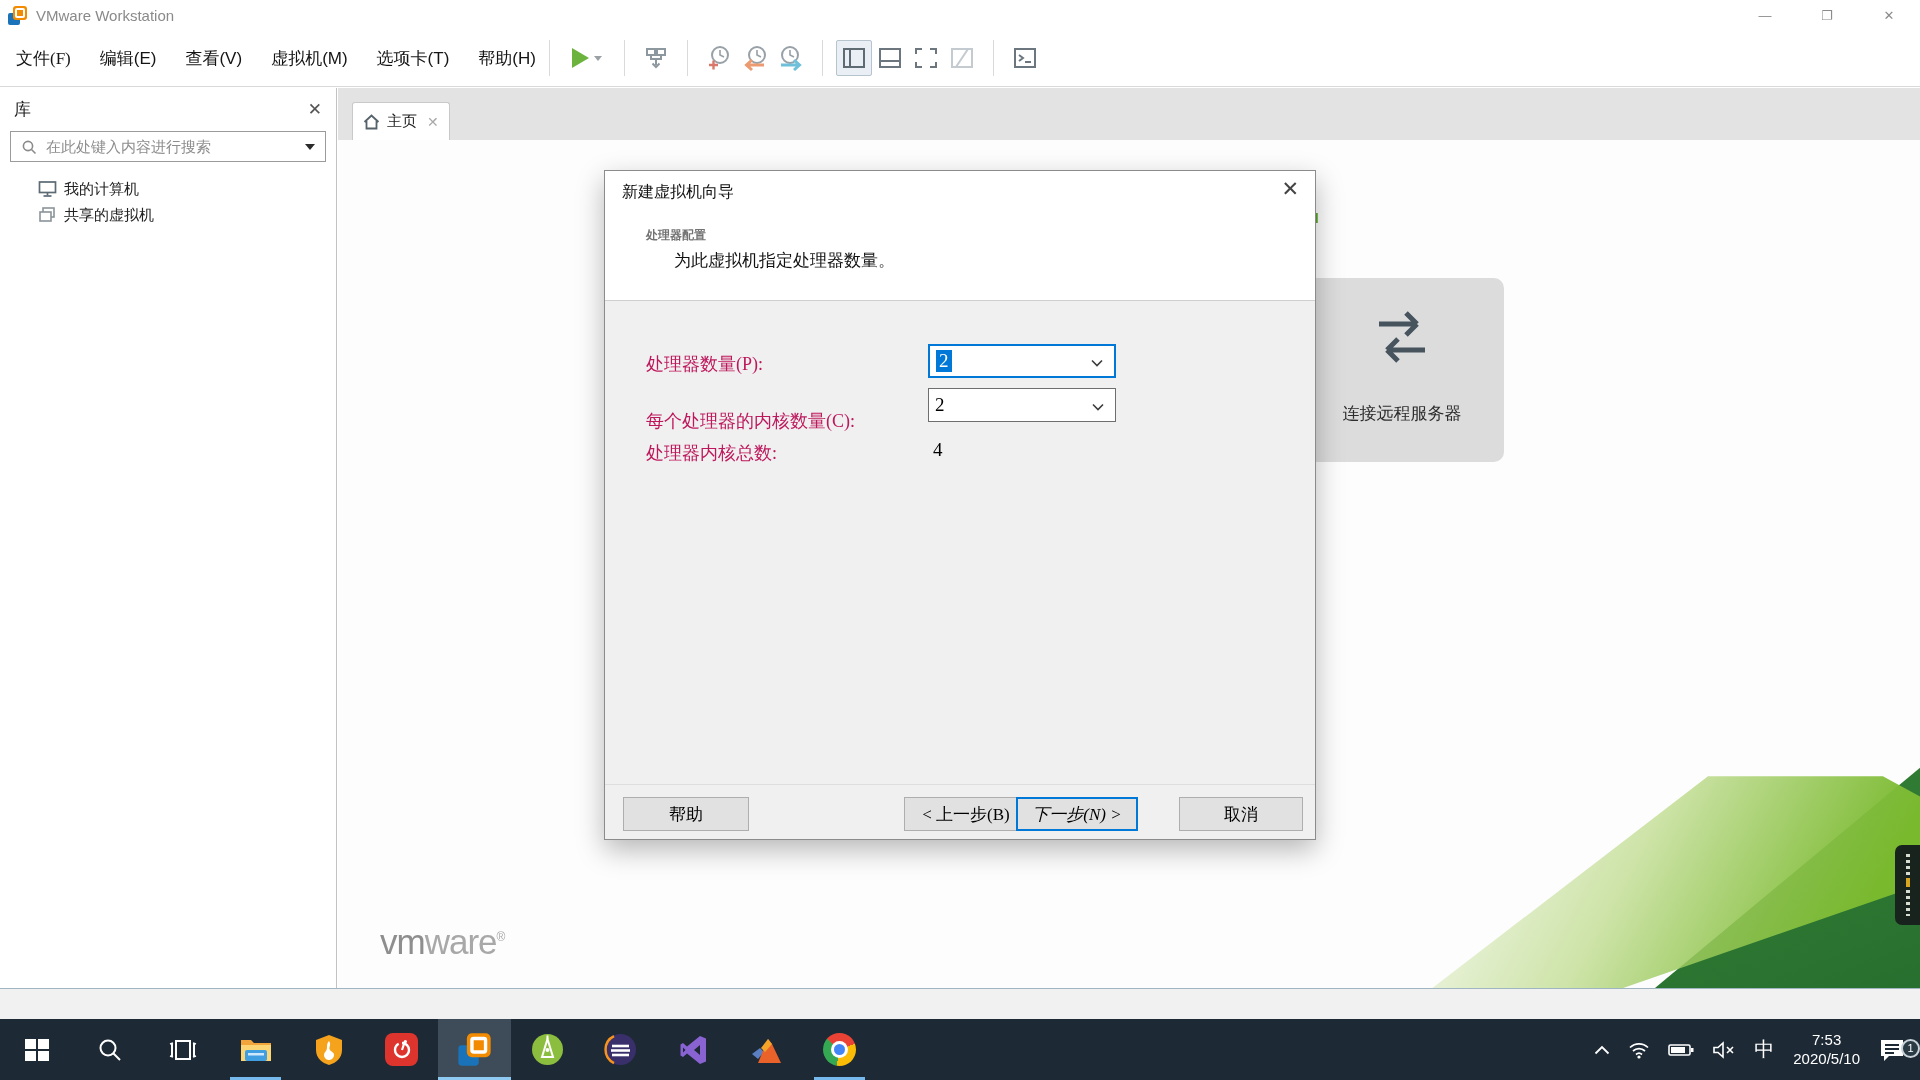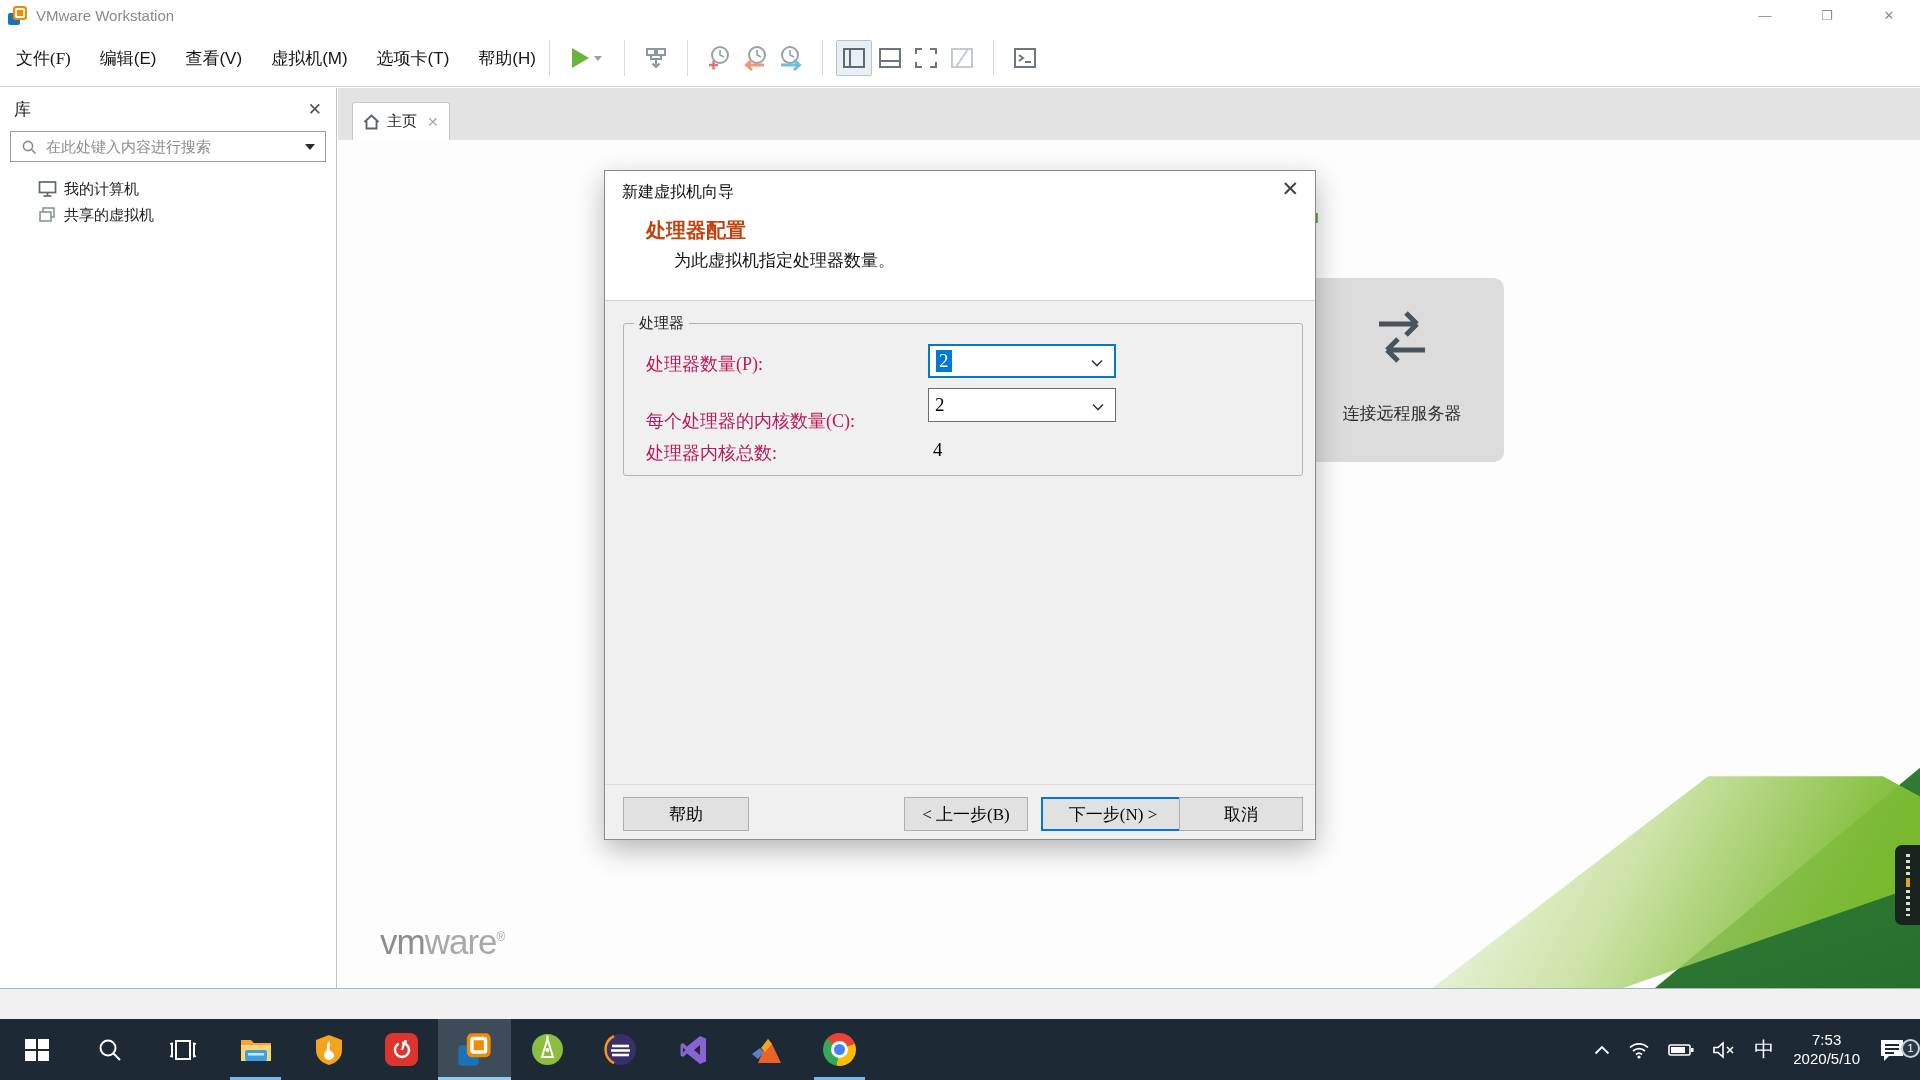--- a/index.html
+++ b/index.html
@@ -79,21 +79,21 @@
   .status-strip{position:absolute;left:0;top:988px;width:1920px;height:31px;background:#f1f1f1;
                 border-top:1px solid #9fb6c2;box-sizing:border-box;}
 
   
   .dialog{position:absolute;left:604px;top:170px;width:712px;height:670px;background:#f0f0f0;
           border:1px solid #8b8b8b;box-shadow:0 10px 26px rgba(0,0,0,0.28);box-sizing:border-box;z-index:20;
           font-family:"Liberation Serif",serif;}
   .dlg-top{position:absolute;left:0;top:0;width:100%;height:130px;background:#fff;border-bottom:1px solid #cfcfcf;box-sizing:border-box;}
   .dlg-title{position:absolute;left:17px;top:11px;font-size:16px;color:#111;font-family:"Liberation Sans",sans-serif;}
   .dlg-close{position:absolute;right:16px;top:6px;font-size:21px;color:#444;font-family:"Liberation Sans",sans-serif;}
-  .dlg-heading{position:absolute;left:41px;top:46px;font-size:20px;font-weight:bold;color:#c2410c;}
+  .dlg-heading{position:absolute;left:41px;top:56px;font-size:12px;font-weight:bold;color:#737373;}
   .dlg-sub{position:absolute;left:69px;top:78px;font-size:17px;color:#111;}
 
   .group{position:absolute;left:18px;top:152px;width:680px;height:153px;border:1px solid #b4b4b4;border-radius:3px;box-sizing:border-box;}
   .legend{position:absolute;left:10px;top:-10px;background:#f0f0f0;padding:0 5px;font-size:15px;color:#222;}
 
   .frow-label{position:absolute;font-size:18px;color:#be185d;}
   .combo{position:absolute;width:188px;height:34px;background:#fff;border:1px solid #6e6e6e;
          display:flex;align-items:center;padding-left:6px;box-sizing:border-box;font-size:19px;}
   .combo.focused{border:2px solid #0078d7;}
   .combo .val{color:#000;}
@@ -306,23 +306,20 @@
   <div class="status-strip"></div>
 
   <div class="dialog">
     <div class="dlg-top">
       <div class="dlg-title">新建虚拟机向导</div>
       <div class="dlg-close">✕</div>
       <div class="dlg-heading">处理器配置</div>
       <div class="dlg-sub">为此虚拟机指定处理器数量。</div>
     </div>
 
-    <div class="group">
-      <div class="legend">处理器</div>
-    </div>
 
     <div class="frow-label" style="left:41px;top:181px;">处理器数量(P):</div>
     <div class="combo focused" style="left:323px;top:173px;">
       <span class="val selected">2</span>
       <span class="chev">
         <svg width="12" height="8" viewBox="0 0 12 8">
             <path d="M1 1.5 6 6.5 11 1.5" fill="none" stroke="#3c3c3c" stroke-width="1.6"></path>
           </svg></span>
     </div>
 
@@ -334,21 +331,21 @@
             <path d="M1 1.5 6 6.5 11 1.5" fill="none" stroke="#3c3c3c" stroke-width="1.6"></path>
           </svg></span>
     </div>
 
     <div class="frow-label" style="left:41px;top:270px;">处理器内核总数:</div>
     <div class="static-val" style="left:328px;top:268px;">4</div>
 
     <div class="dlg-footer-line"></div>
     <div class="dbtn" style="left:18px;width:126px;">帮助</div>
     <div class="dbtn" style="left:299px;width:124px;">&lt; 上一步(B)</div>
-    <div class="dbtn focused" style="left:436px;width:144px;">下一步(N) &gt;</div>
+    <div class="dbtn focused" style="left:411px;width:122px;font-style:italic;">下一步(N) &gt;</div>
     <div class="dbtn" style="left:574px;width:124px;">取消</div>
   </div>
 
   <div class="taskbar">
     <div class="tcell">
       <svg width="28" height="28" viewBox="0 0 28 28">
         <g fill="#fff">
             <rect x="2" y="3" width="11" height="10"></rect>
             <rect x="15" y="3" width="11" height="10"></rect>
         <rect x="2" y="15" width="11" height="10"></rect>

